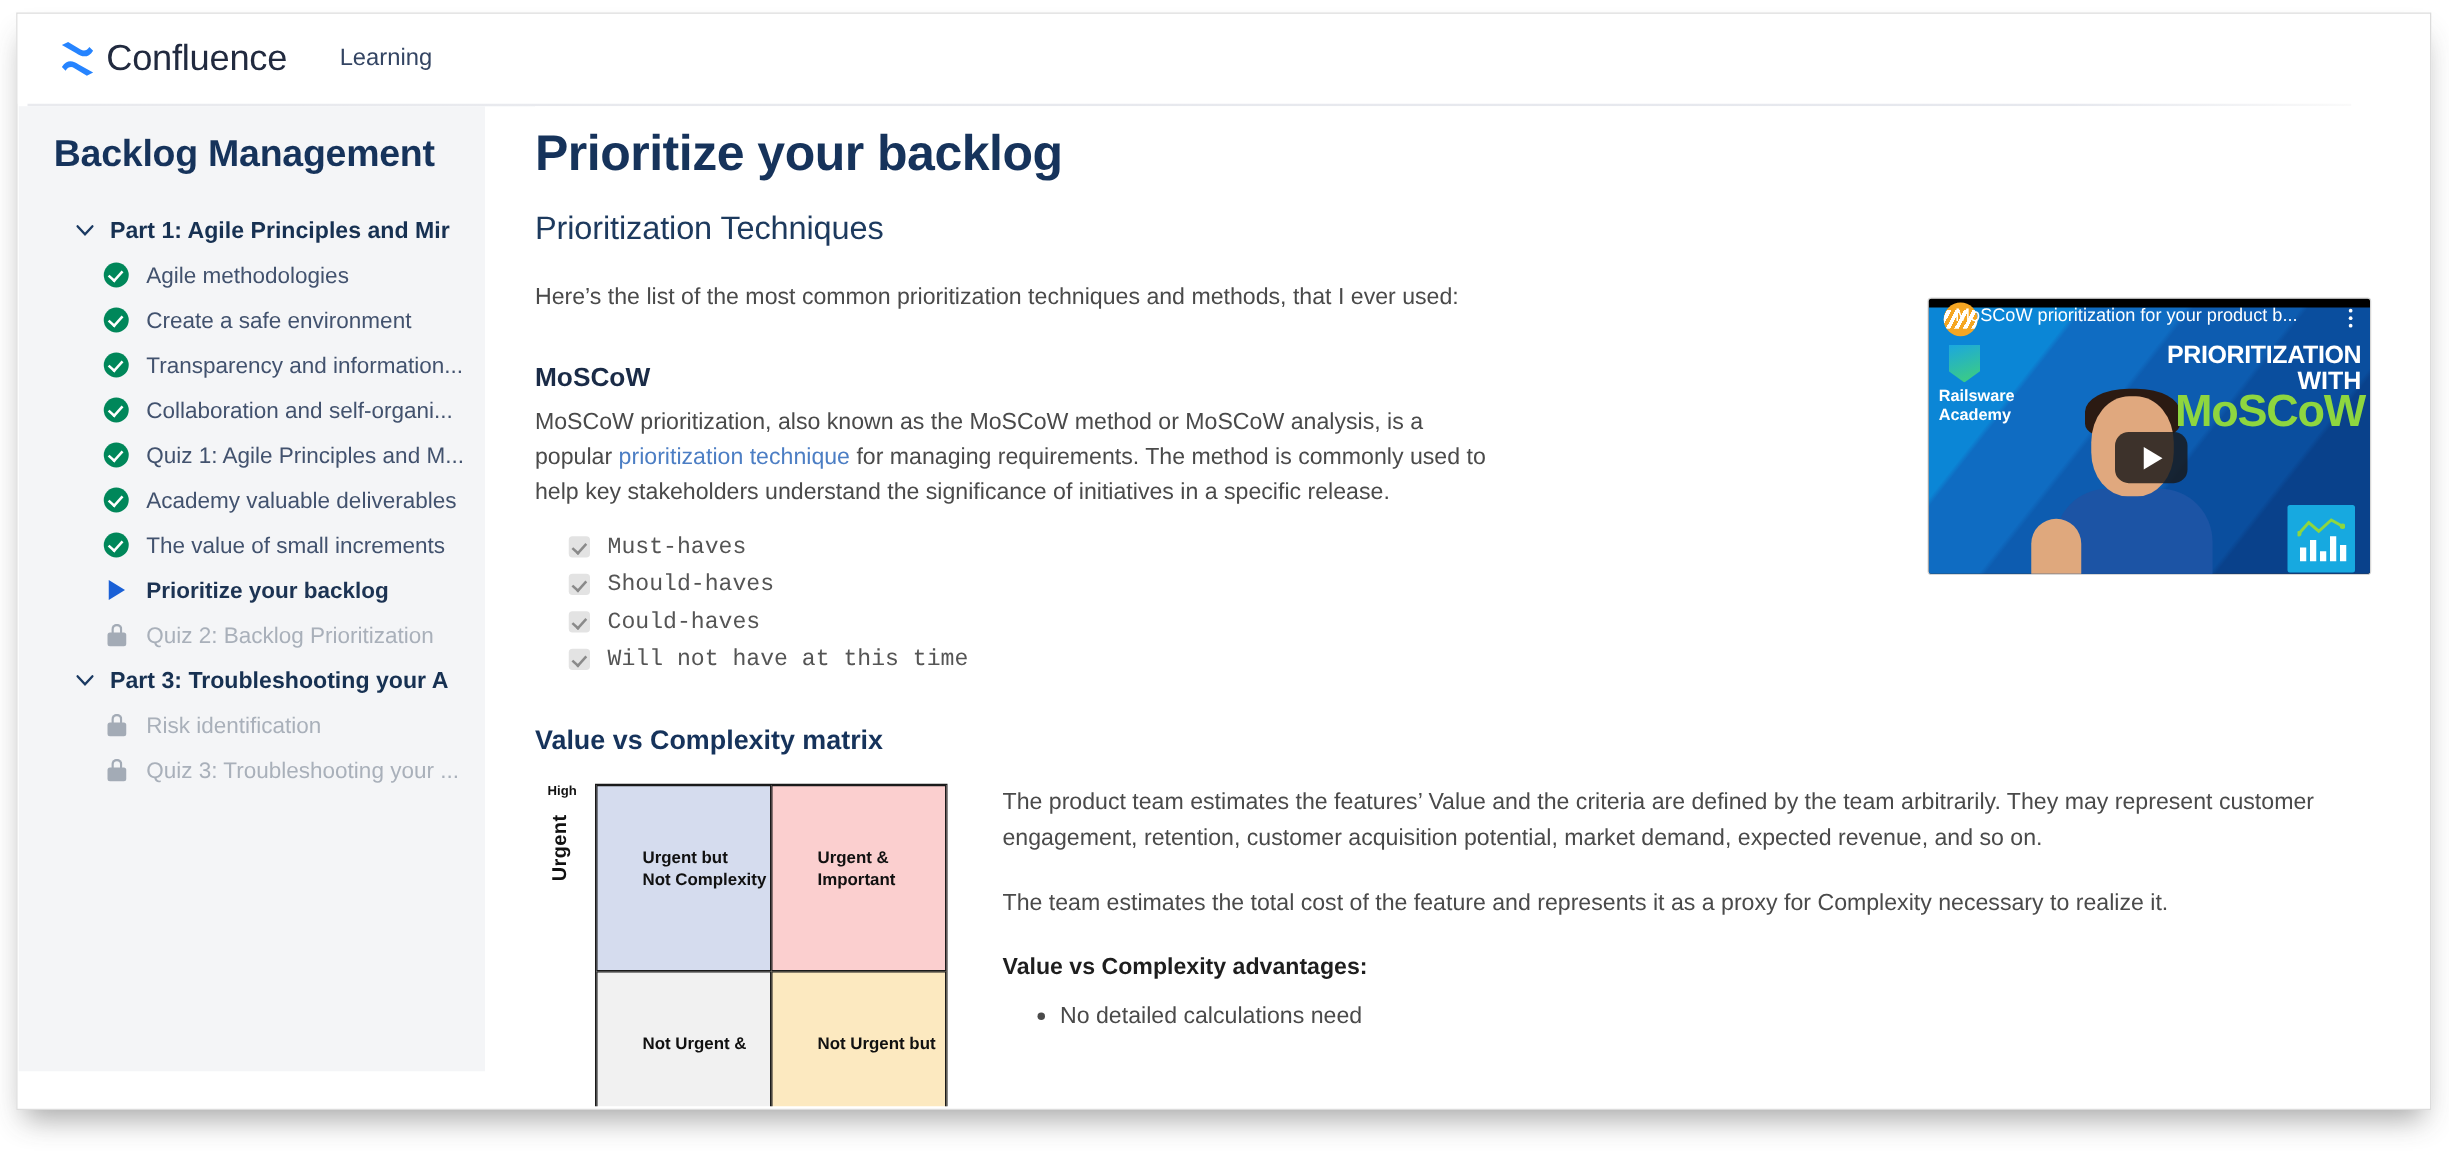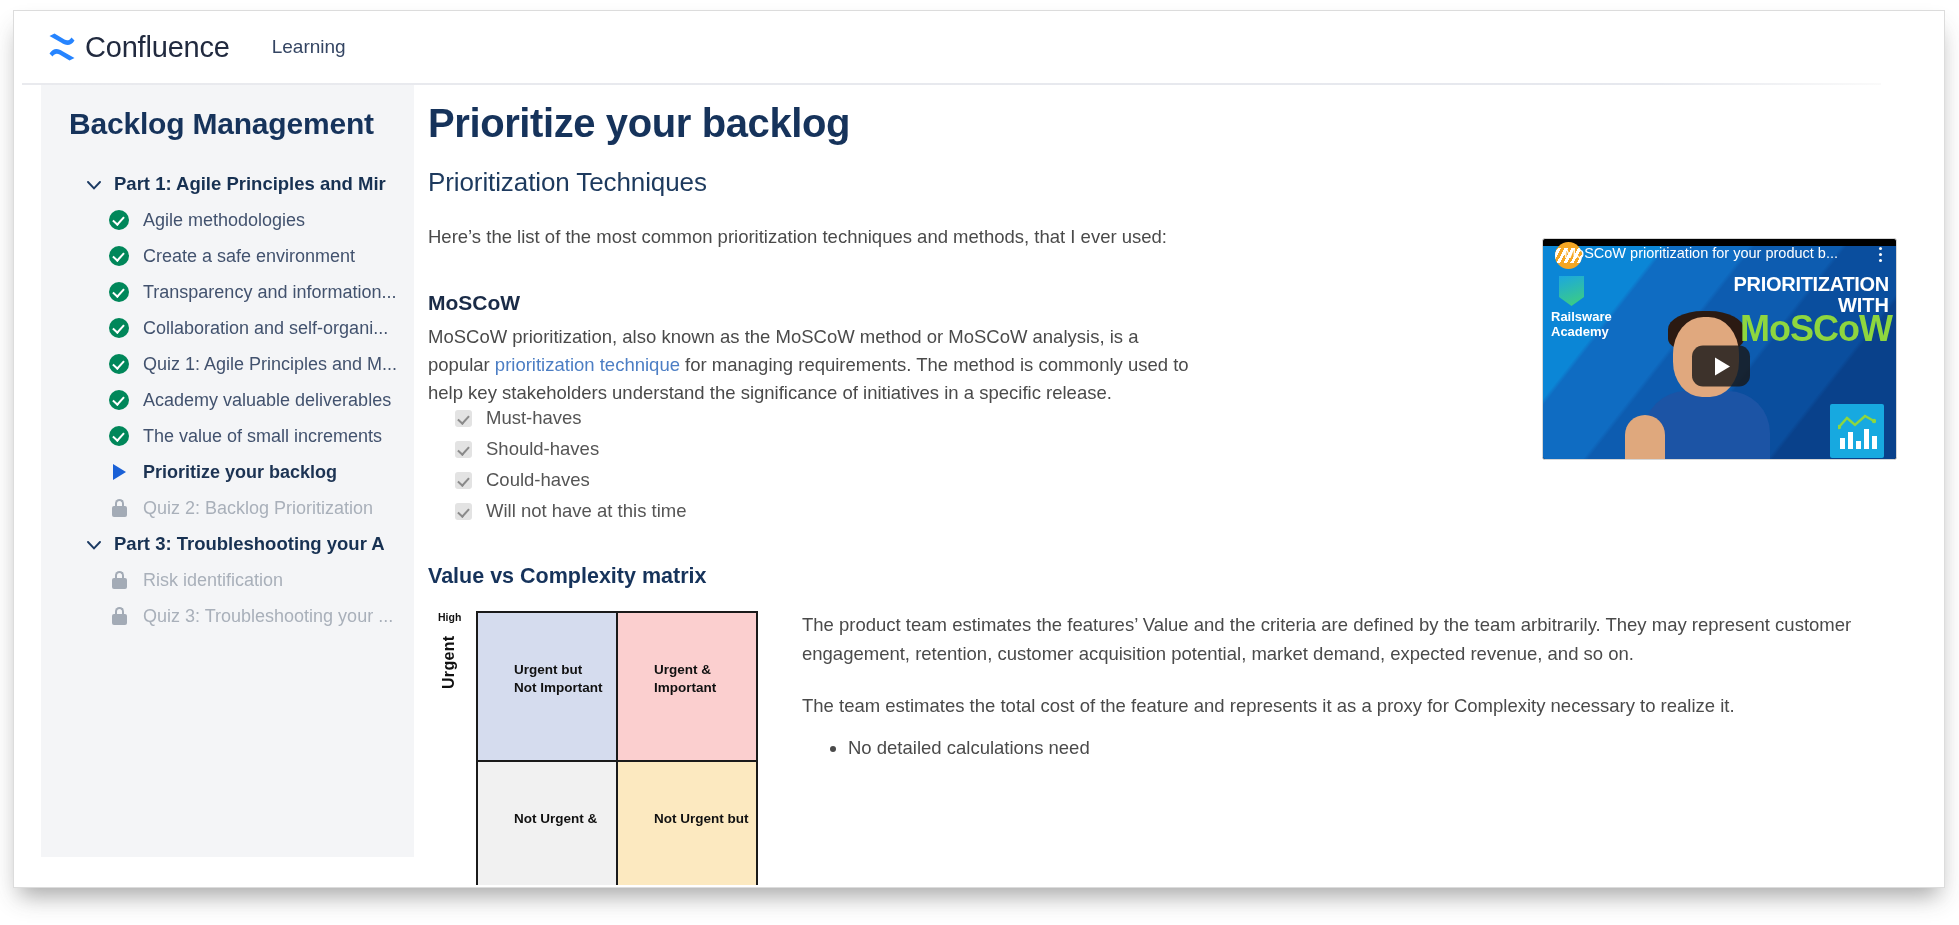--- a/index.html
+++ b/index.html
@@ -37,21 +37,21 @@
     font-weight: 500; cursor: pointer;
   }
   #header-rule {
     position: absolute; left: 8px; top: 72px;
     width: 1859px; height: 2px;
     background: linear-gradient(to right, #e9eaee 0%, #e6e8ee 88%, #fafafa 100%);
   }
 
   
   #sidebar {
-    position: absolute; left: 27px; top: 74px;
+    position: absolute; left: 1px; top: 74px;
     width: 373px; height: 772px;
     background: #f4f5f7;
   }
   #sidebar-title {
     font-size: 30px; color: #16335b; font-weight: 600;
     padding: 22px 0 0 28px; letter-spacing: -0.2px;
   }
   #nav-list { margin-top: 25px; }
   .nav-part {
     display: flex; align-items: center;
@@ -126,21 +126,21 @@
   }
   #intro-p { margin-top: 25px; }
   #moscow-h {
     font-size: 21px; color: #1a2b47; font-weight: 700;
     margin-top: 40px;
   }
   #moscow-body { margin-top: 8px; max-width: 770px; }
   #moscow-body a { color: #4c7ec4; text-decoration: none; }
   #acronym-p { margin-top: 22px; }
 
-  #check-list { margin-left: 27px; }
+  #check-list { margin-top: 20px; margin-left: 27px; font-family: Liberation Mono, monospace; }
   .check-row { display: flex; align-items: center; margin-bottom: 9px; }
   .check-box {
     width: 17px; height: 17px; border-radius: 3px;
     background: #e3e3e3; position: relative; margin-right: 14px;
     flex: 0 0 17px;
   }
   .check-box::after {
     content: ""; position: absolute;
     left: 5px; top: 3px; width: 5px; height: 9px;
     border: solid #8a8a8a; border-width: 0 2px 2px 0;
@@ -440,40 +440,41 @@
 
       <h3 id="matrix-h">Value vs Complexity matrix</h3>
 
       <div id="lower-cols">
         <div id="matrix-wrap">
           <span id="axis-high">High</span>
           <span id="axis-urgent">Urgent</span>
           <div id="matrix-grid">
             <div class="quad q-tl">
               <div>Urgent but</div>
-              <div>Not Important</div>
+              <div>Not Complexity</div>
             </div>
             <div class="quad q-tr">
               <div>Urgent &amp;</div>
               <div>Important</div>
             </div>
             <div class="quad q-bl">
               <div>Not Urgent &amp;</div>
 
             </div>
             <div class="quad q-br">
               <div>Not Urgent but</div>
 
             </div>
           </div>
         </div>
 
         <div id="right-col">
           <p id="rc-p1">The product team estimates the features’ Value and the criteria are defined by the team arbitrarily. They may represent customer engagement, retention, customer acquisition potential, market demand, expected revenue, and so on.</p>
           <p id="rc-p2">The team estimates the total cost of the feature and represents it as a proxy for Complexity necessary to realize it.</p>
+          <div id="rc-h">Value vs Complexity advantages:</div>
           <ul id="rc-ul">
               <li>No detailed calculations need</li>
             </ul>
         </div>
       </div>
     </div>
 
     <div id="video-card">
       <div id="video-inner">
         <div id="vid-person">

